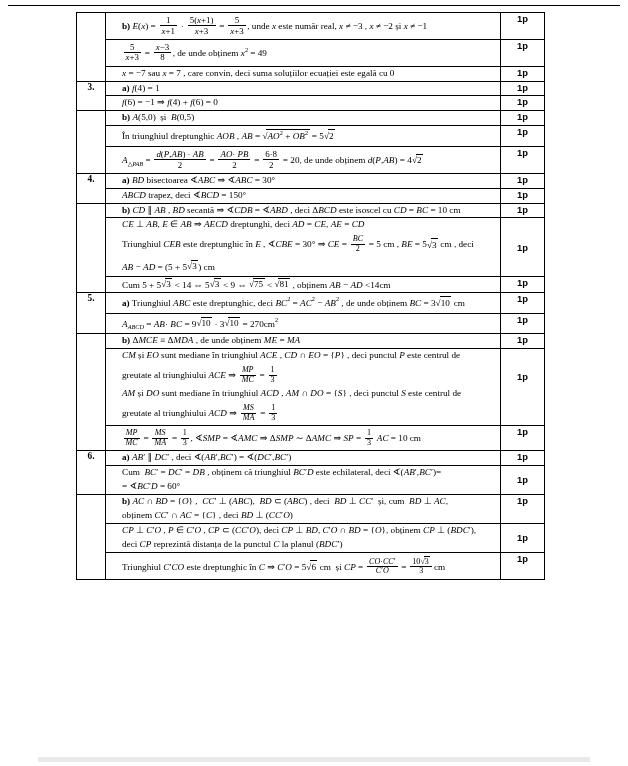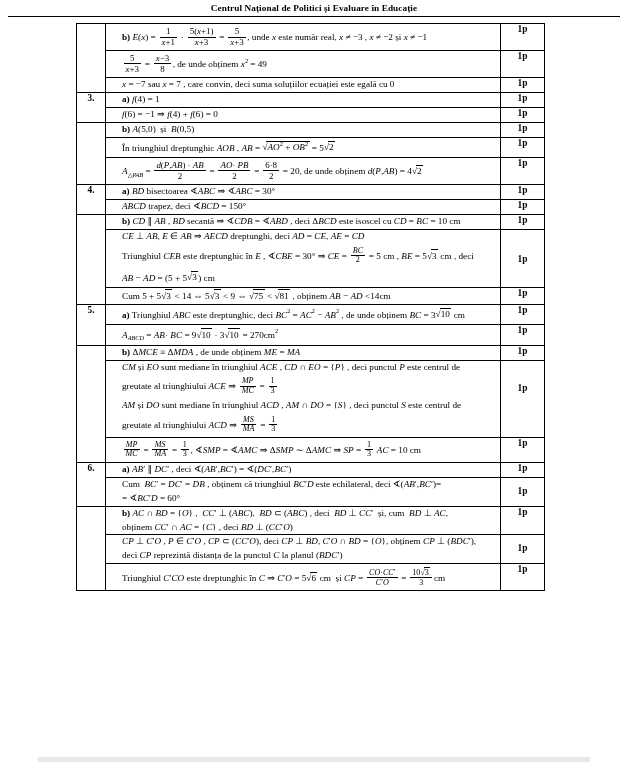--- a/index.html
+++ b/index.html
@@ -68,21 +68,21 @@
   td.body {
     padding: 1px 4px 1px 6px;
     font-size: 9.2px;
     line-height: 1.30;
   }
   td.pts {
     text-align: center;
     font-weight: bold;
     font-size: 9.4px;
     padding-top: 2px;
-    font-family: Liberation Serif, serif;
+    font-family: Liberation Sans, sans-serif;
   }
   
   .ln {
     display: block;
     white-space: nowrap;
     padding: 1.0px 0;
     margin-left: 16px;
   }
   .ln.tall { padding: 3px 0; }
 
@@ -130,21 +130,20 @@
     height: 5px;
     background: #e9e9e9;
   }
 </style>
 </head>
 <body>
 
 <div class="page">
 
   <div class="doc-header">
-    <div class="line">Centrul Național de Politici și Evaluare în Educație</div>
   </div>
   <div class="header-rule"></div>
 
   <div class="tbl-wrap">
   <table class="sol">
     <colgroup>
       <col class="c-num">
           <col class="c-body">
           <col class="c-pts">
     </colgroup>

